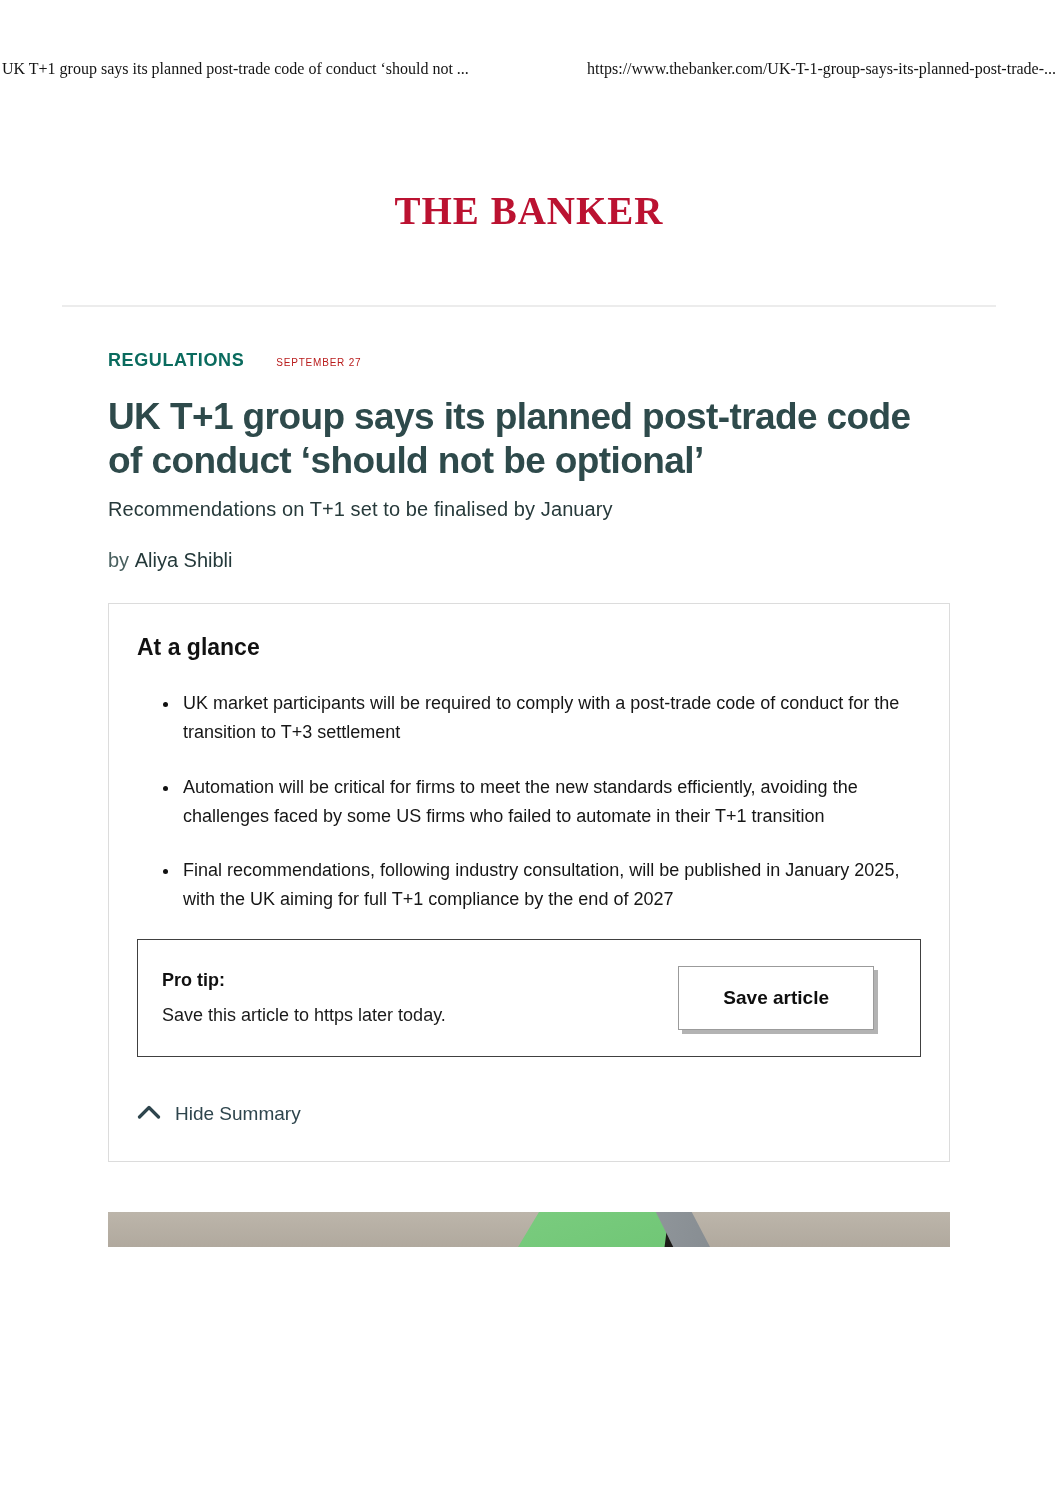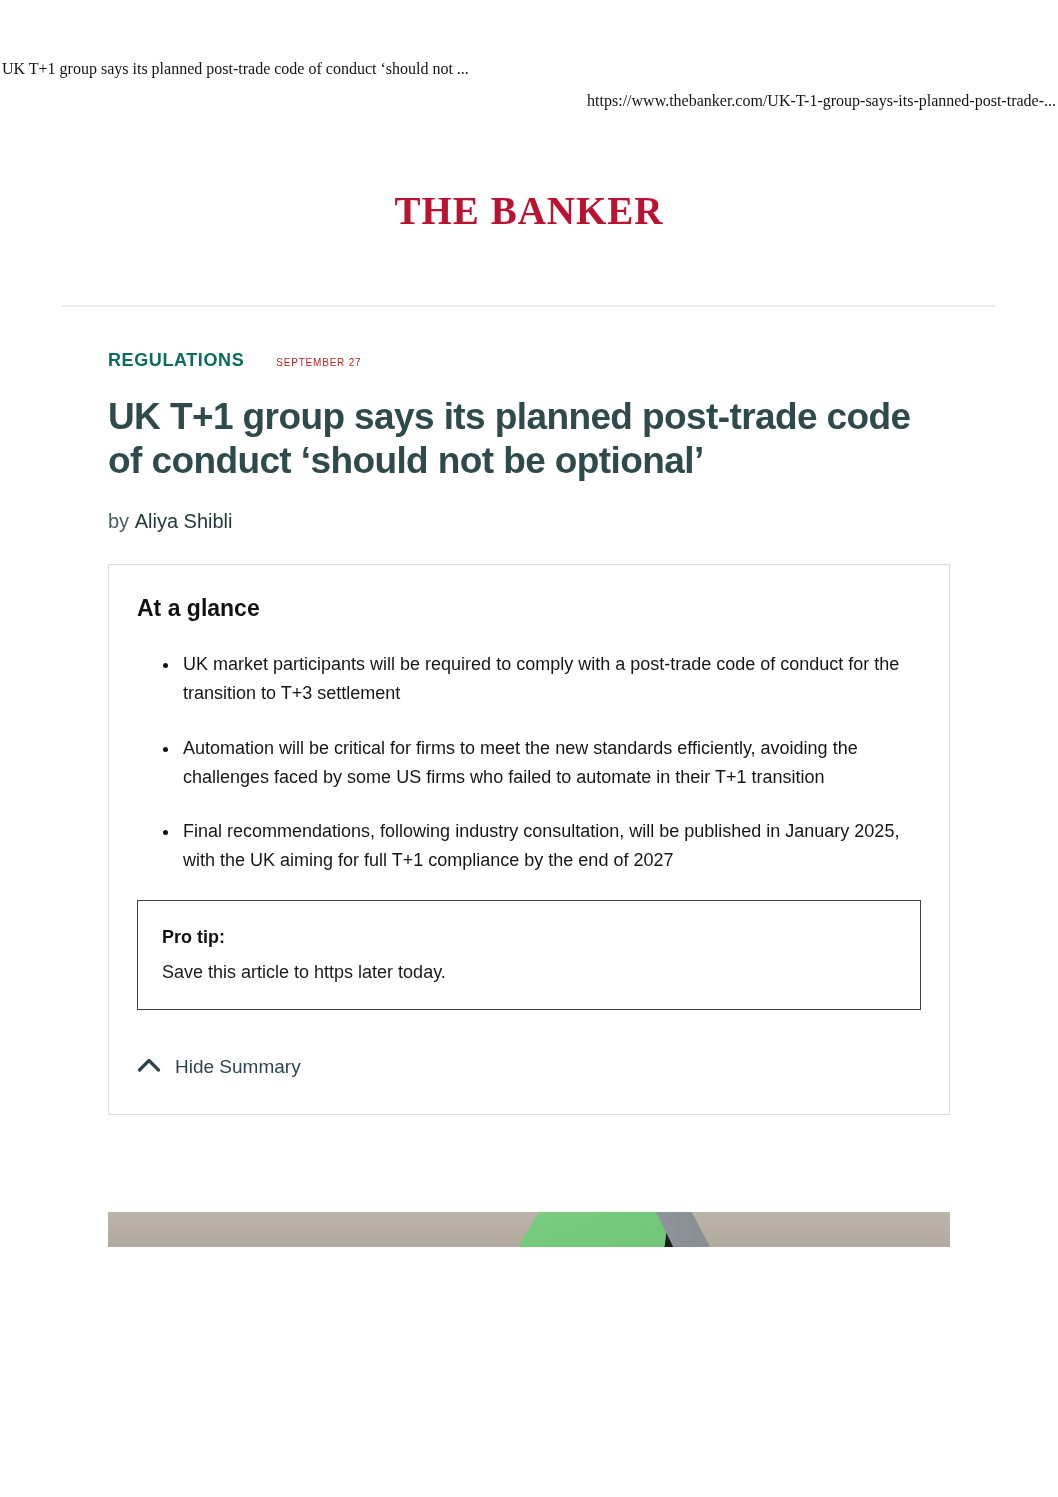--- a/index.html
+++ b/index.html
@@ -4,21 +4,21 @@
 <style>
   * { margin:0; padding:0; box-sizing:border-box; }
   html,body { background:#ffffff; }
   body { font-family:"Liberation Sans", sans-serif; }
   .page { position:relative; width:1058px; height:1247px; background:#fff; overflow:hidden; margin:0 auto; }
 
   
   .print-header { position:absolute; top:60px; left:2px; right:2px; display:flex; justify-content:space-between;
                   font-family:"Liberation Serif", serif; font-size:16px; color:#141414; }
   .print-header .ph-left { max-width:52%; white-space:nowrap; overflow:hidden; }
-  .print-header .ph-right { white-space:nowrap;margin-top:32px; }
+  .print-header .ph-right { white-space:nowrap; }
   .print-footer { position:absolute; top:1412px; left:-3px; right:-4px; display:flex; justify-content:space-between;
                   font-family:"Liberation Serif", serif; font-size:16px; color:#141414; }
 
   
   .masthead { position:absolute; top:188px; left:0; width:100%; text-align:center; }
   .masthead .brand { font-family:"Liberation Serif", serif; font-weight:700; font-size:39px; letter-spacing:1px; color:#bb1231; }
 
   .divider { position:absolute; top:305px; left:62px; width:934px; height:2px; background:#ececec; }
 
   
@@ -93,39 +93,41 @@
 
   <div class="divider"></div>
 
   <div class="article">
     <div class="meta-row">
       <span class="category">REGULATIONS</span>
       <span class="date">SEPTEMBER 27</span>
     </div>
 
     <h1 class="headline">UK T+1 group says its planned post-trade code of conduct ‘should not be optional’</h1>
+    <div class="standfirst">Recommendations on T+1 set to be finalised by January</div>
 
     <div class="byline">
       <span class="by">by</span>
       <span class="author">Aliya Shibli</span>
     </div>
 
     <div class="glance">
       <div class="glance-title">At a glance</div>
       <ul>
         <li>UK market participants will be required to comply with a post-trade code of conduct for the transition to T+3 settlement</li>
         <li>Automation will be critical for firms to meet the new standards efficiently, avoiding the challenges faced by some US firms who failed to automate in their T+1 transition</li>
         <li>Final recommendations, following industry consultation, will be published in January 2025, with the UK aiming for full T+1 compliance by the end of 2027</li>
       </ul>
 
       <div class="protip">
         <div>
           <div class="protip-label">Pro tip:</div>
           <div class="protip-text">Save this article to https later today.</div>
         </div>
+        <button class="save-btn">Save article</button>
       </div>
 
       <div class="toggle-row">
         <span class="chev">
           <svg width="24" height="14" viewBox="0 0 24 14">
               <polyline points="2.5,12 12,2.5 21.5,12" fill="none" stroke="#2e454d" stroke-width="3.2" stroke-linecap="round" stroke-linejoin="round"></polyline>
             </svg>
         </span>
         <span class="toggle-label">Hide Summary</span>
       </div>

